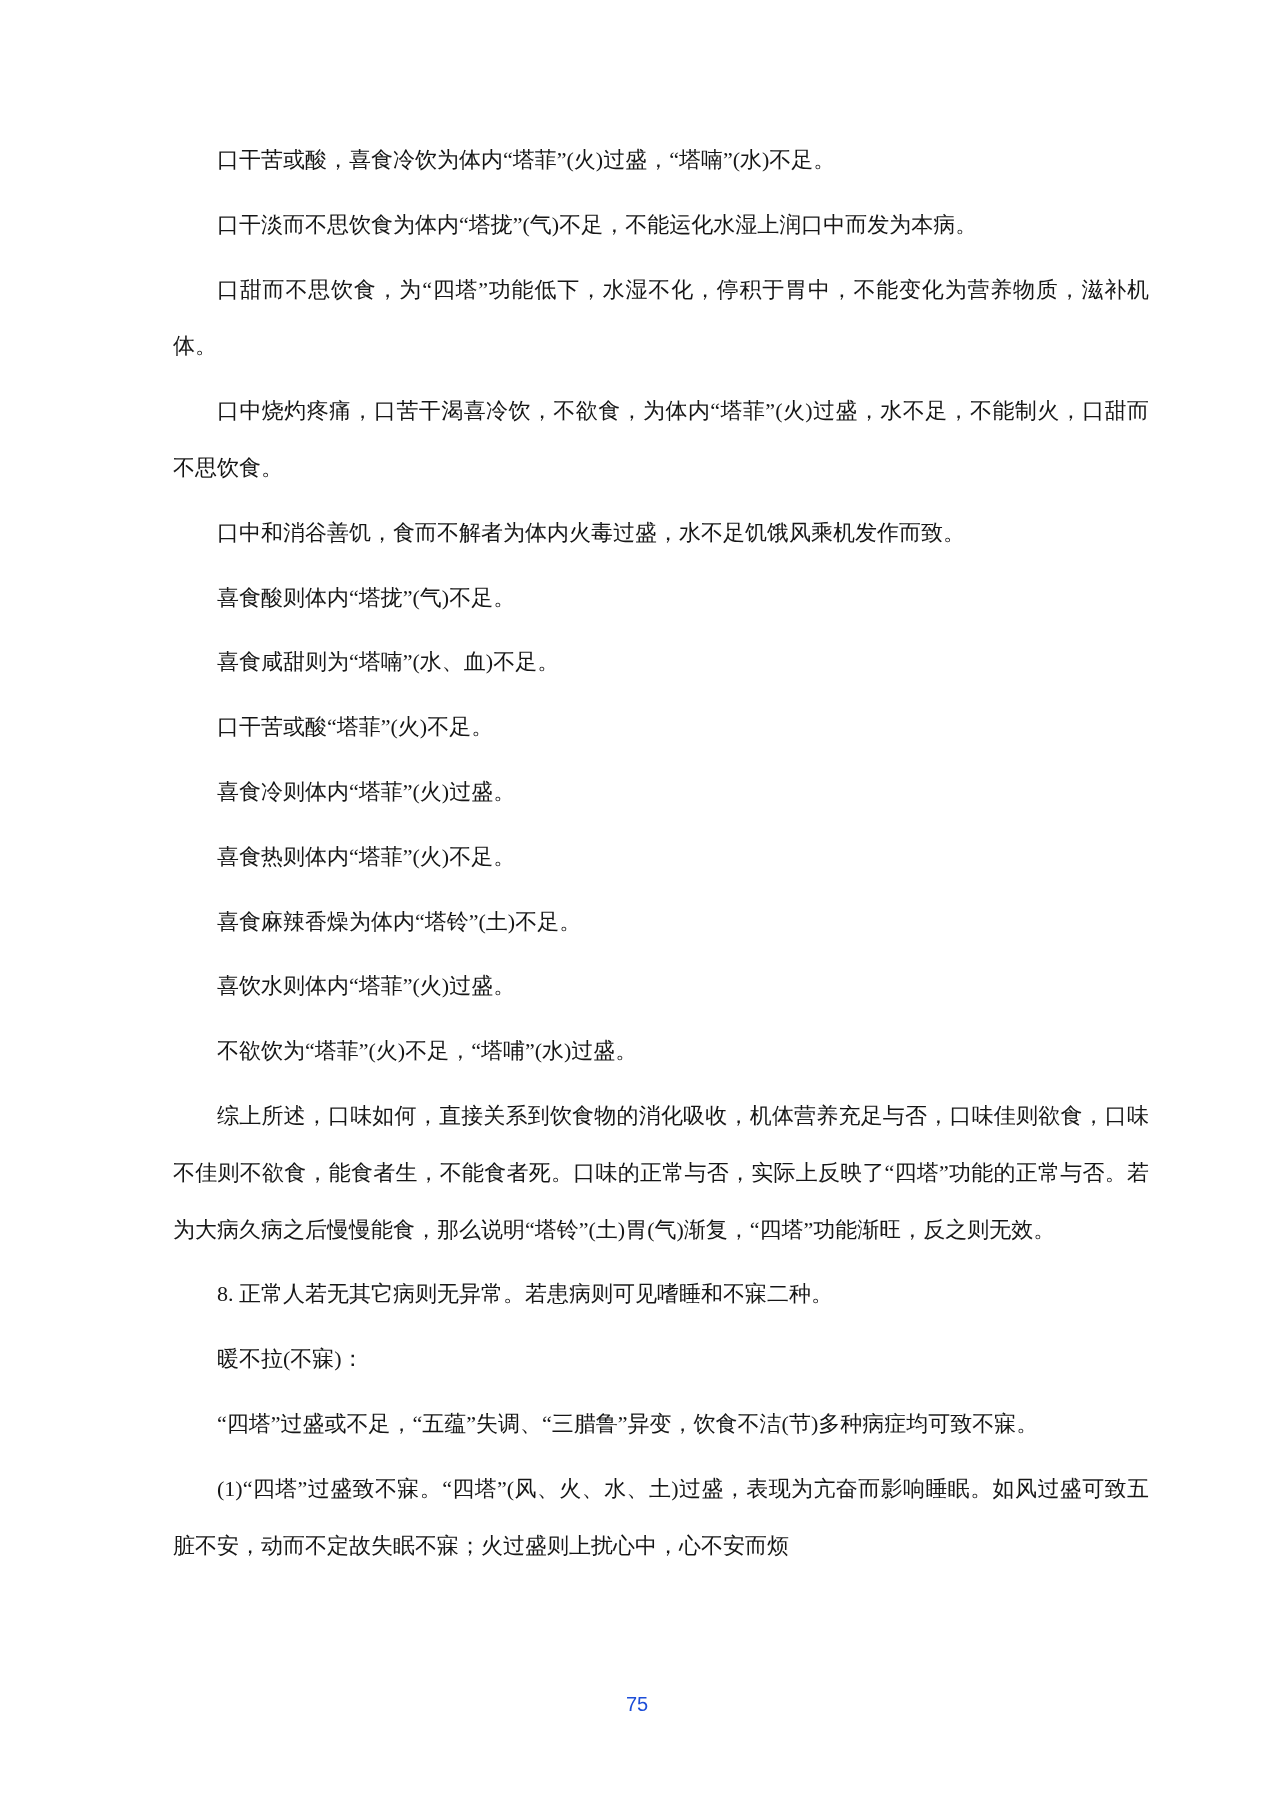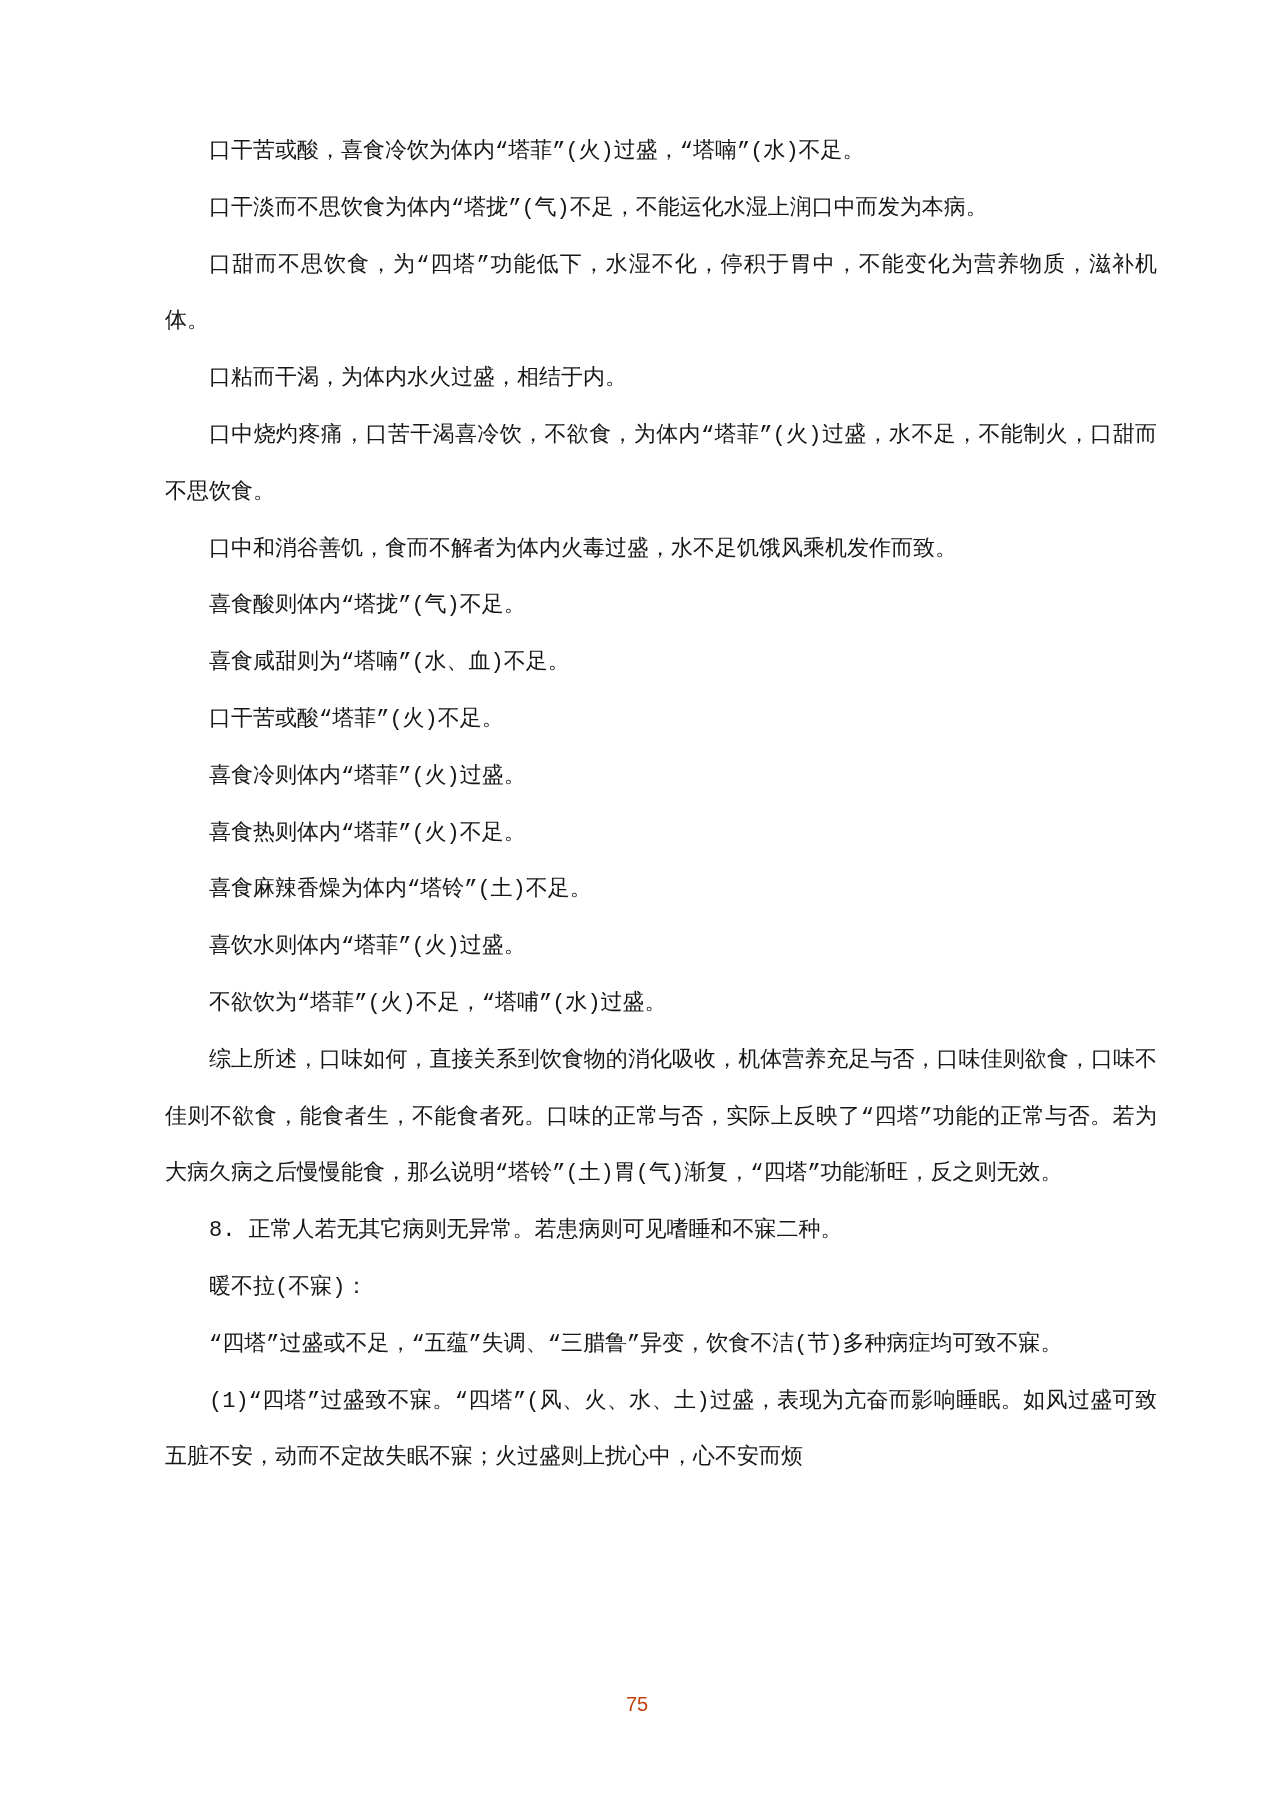--- a/index.html
+++ b/index.html
@@ -14,49 +14,48 @@
     background: #ffffff;
     overflow: hidden;
   }
   .content {
     position: absolute;
     left: 165px;
     top: 124px;
     width: 992px;
   }
   .para {
-    margin: 0;
-    font-family: Liberation Mono, monospace;
+    margin: 8px;
+    font-family: Liberation Serif, serif;
     font-size: 22px;
     line-height: 56.8px;
     color: #161616;
     text-align: justify;
     text-indent: 2em;
     word-break: break-all;
   }
   .footer {
     position: absolute;
     top: 1693px;
     left: 0;
     width: 100%;
     text-align: center;
     font-family: "Liberation Sans", "DejaVu Sans", sans-serif;
     font-size: 20px;
-    color: #c2410c;
+    color: #1d4ed8;
   }
 </style>
 </head>
 <body>
 
 <div class="page">
   <div class="content">
       <p class="para">口干苦或酸，喜食冷饮为体内“塔菲”(火)过盛，“塔喃”(水)不足。</p>
       <p class="para">口干淡而不思饮食为体内“塔拢”(气)不足，不能运化水湿上润口中而发为本病。</p>
       <p class="para">口甜而不思饮食，为“四塔”功能低下，水湿不化，停积于胃中，不能变化为营养物质，滋补机体。</p>
-      <p class="para">口粘而干渴，为体内水火过盛，相结于内。</p>
       <p class="para">口中烧灼疼痛，口苦干渴喜冷饮，不欲食，为体内“塔菲”(火)过盛，水不足，不能制火，口甜而不思饮食。</p>
       <p class="para">口中和消谷善饥，食而不解者为体内火毒过盛，水不足饥饿风乘机发作而致。</p>
       <p class="para">喜食酸则体内“塔拢”(气)不足。</p>
       <p class="para">喜食咸甜则为“塔喃”(水、血)不足。</p>
       <p class="para">口干苦或酸“塔菲”(火)不足。</p>
       <p class="para">喜食冷则体内“塔菲”(火)过盛。</p>
       <p class="para">喜食热则体内“塔菲”(火)不足。</p>
       <p class="para">喜食麻辣香燥为体内“塔铃”(土)不足。</p>
       <p class="para">喜饮水则体内“塔菲”(火)过盛。</p>
       <p class="para">不欲饮为“塔菲”(火)不足，“塔哺”(水)过盛。</p>

